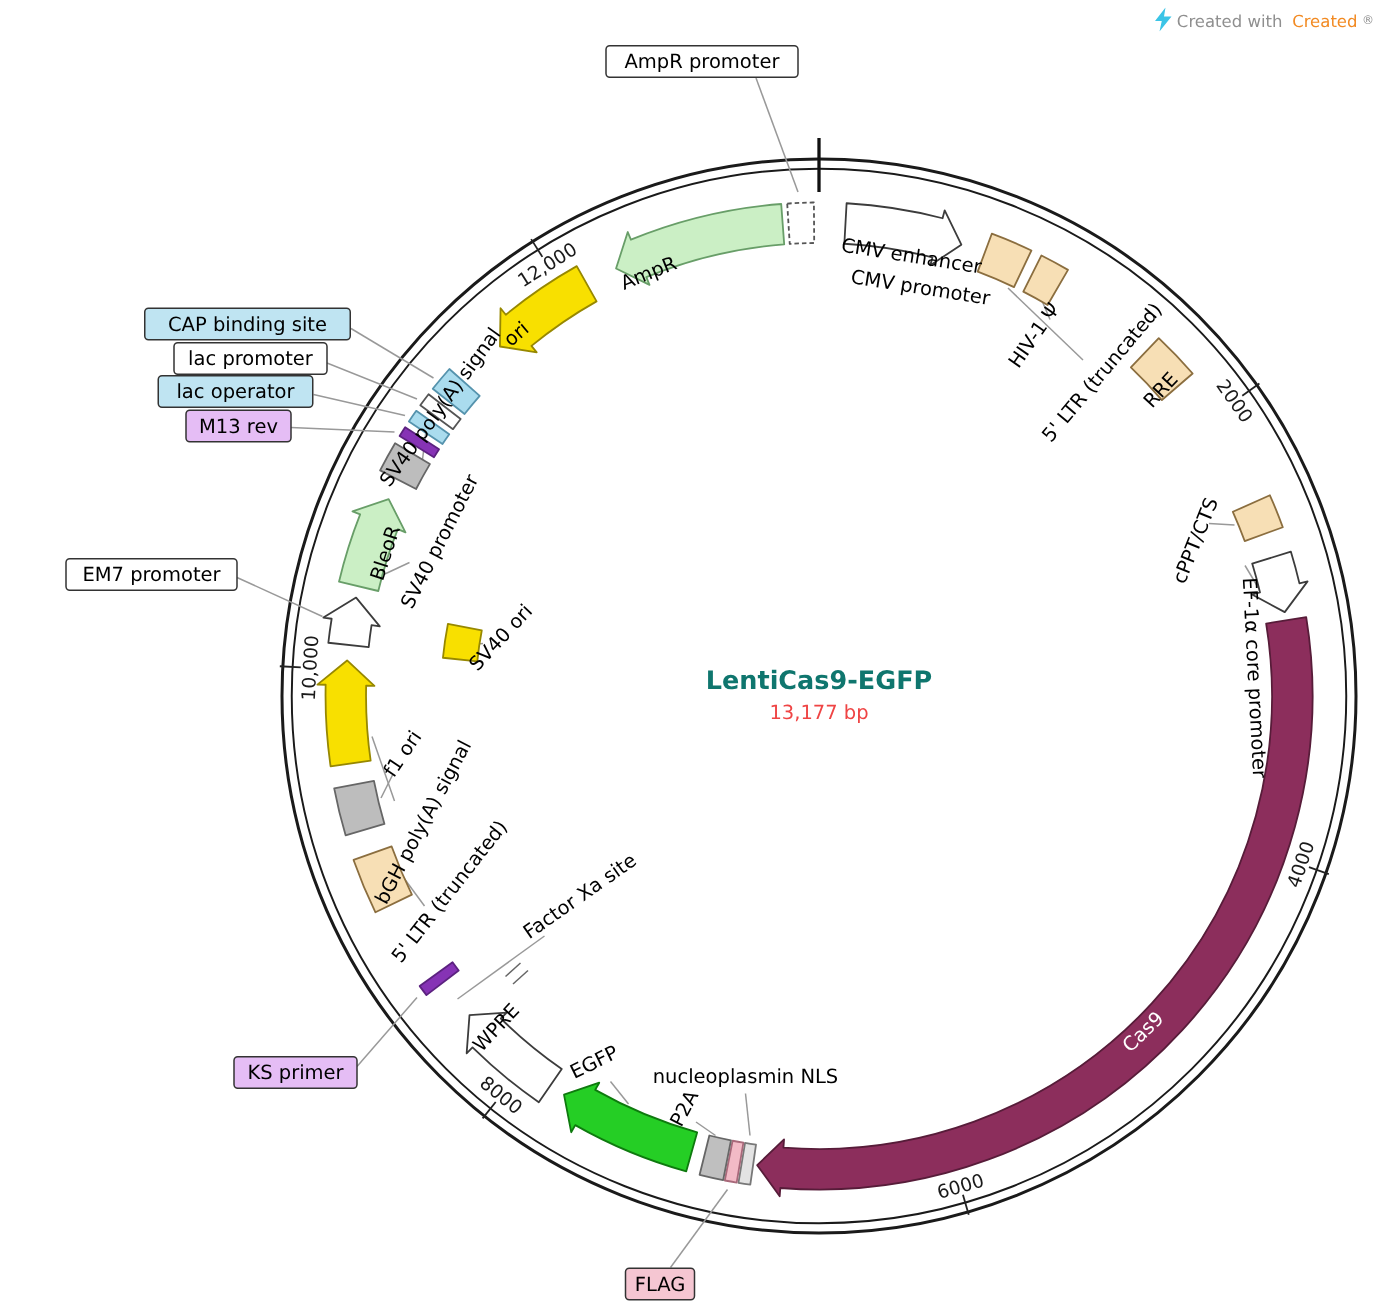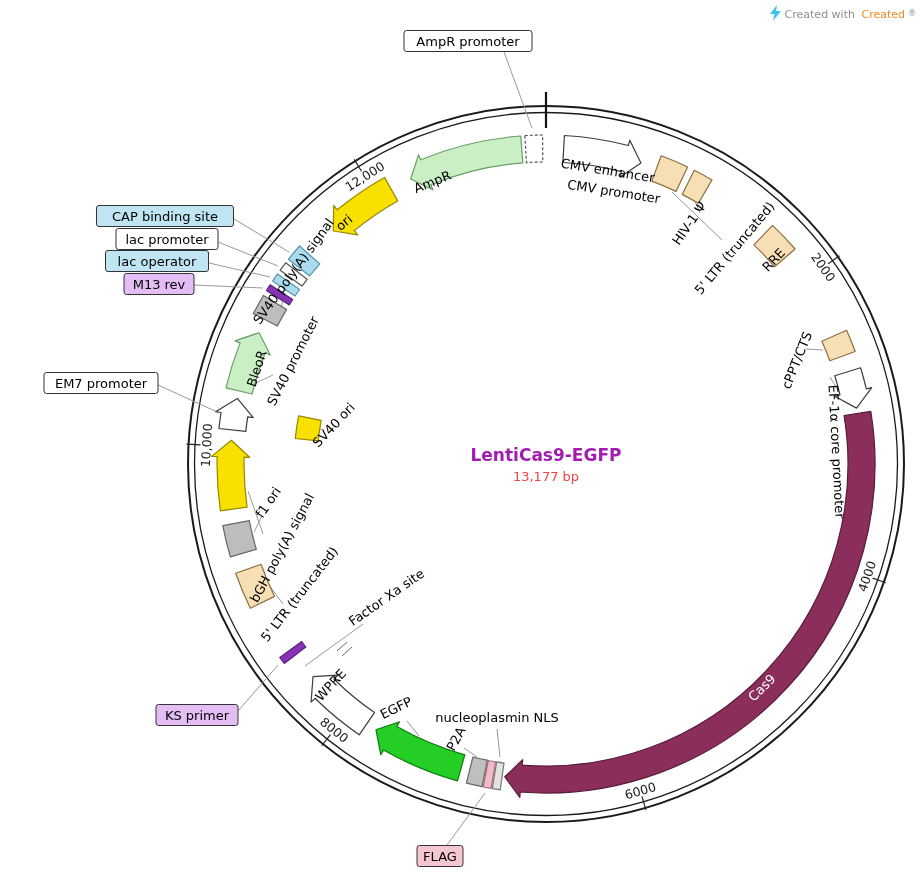--- a/index.html
+++ b/index.html
@@ -12,21 +12,21 @@
   .watermark{
     position:absolute;left:546px;top:462px;transform:translate(-50%,-50%);
     font-size:90px;letter-spacing:3px;color:rgba(0,0,0,0.075);
     white-space:nowrap;z-index:0;font-weight:500;user-select:none;
   }
   #map{position:absolute;left:0;top:0;z-index:1;}
   .title-block{
     position:absolute;left:546px;top:464px;transform:translate(-50%,-50%);
     text-align:center;z-index:2;
   }
-  .plasmid-name{font-size:17px;font-weight:bold;color:#a21caf;}
+  .plasmid-name{font-size:17px;font-weight:bold;color:#0f766e;}
   .plasmid-size{font-size:13px;color:#ef4444;margin-top:4px;}
   .credit{
     position:absolute;top:5px;right:6px;z-index:3;
     font-size:11px;color:#8f8f8f;display:flex;align-items:flex-end;gap:3px;
     white-space:pre;
   }
   .credit .brand{color:#F28A22;}
   .credit .reg{font-size:8px;position:relative;top:-3px;color:#8f8f8f;}
 </style>
 </head>

